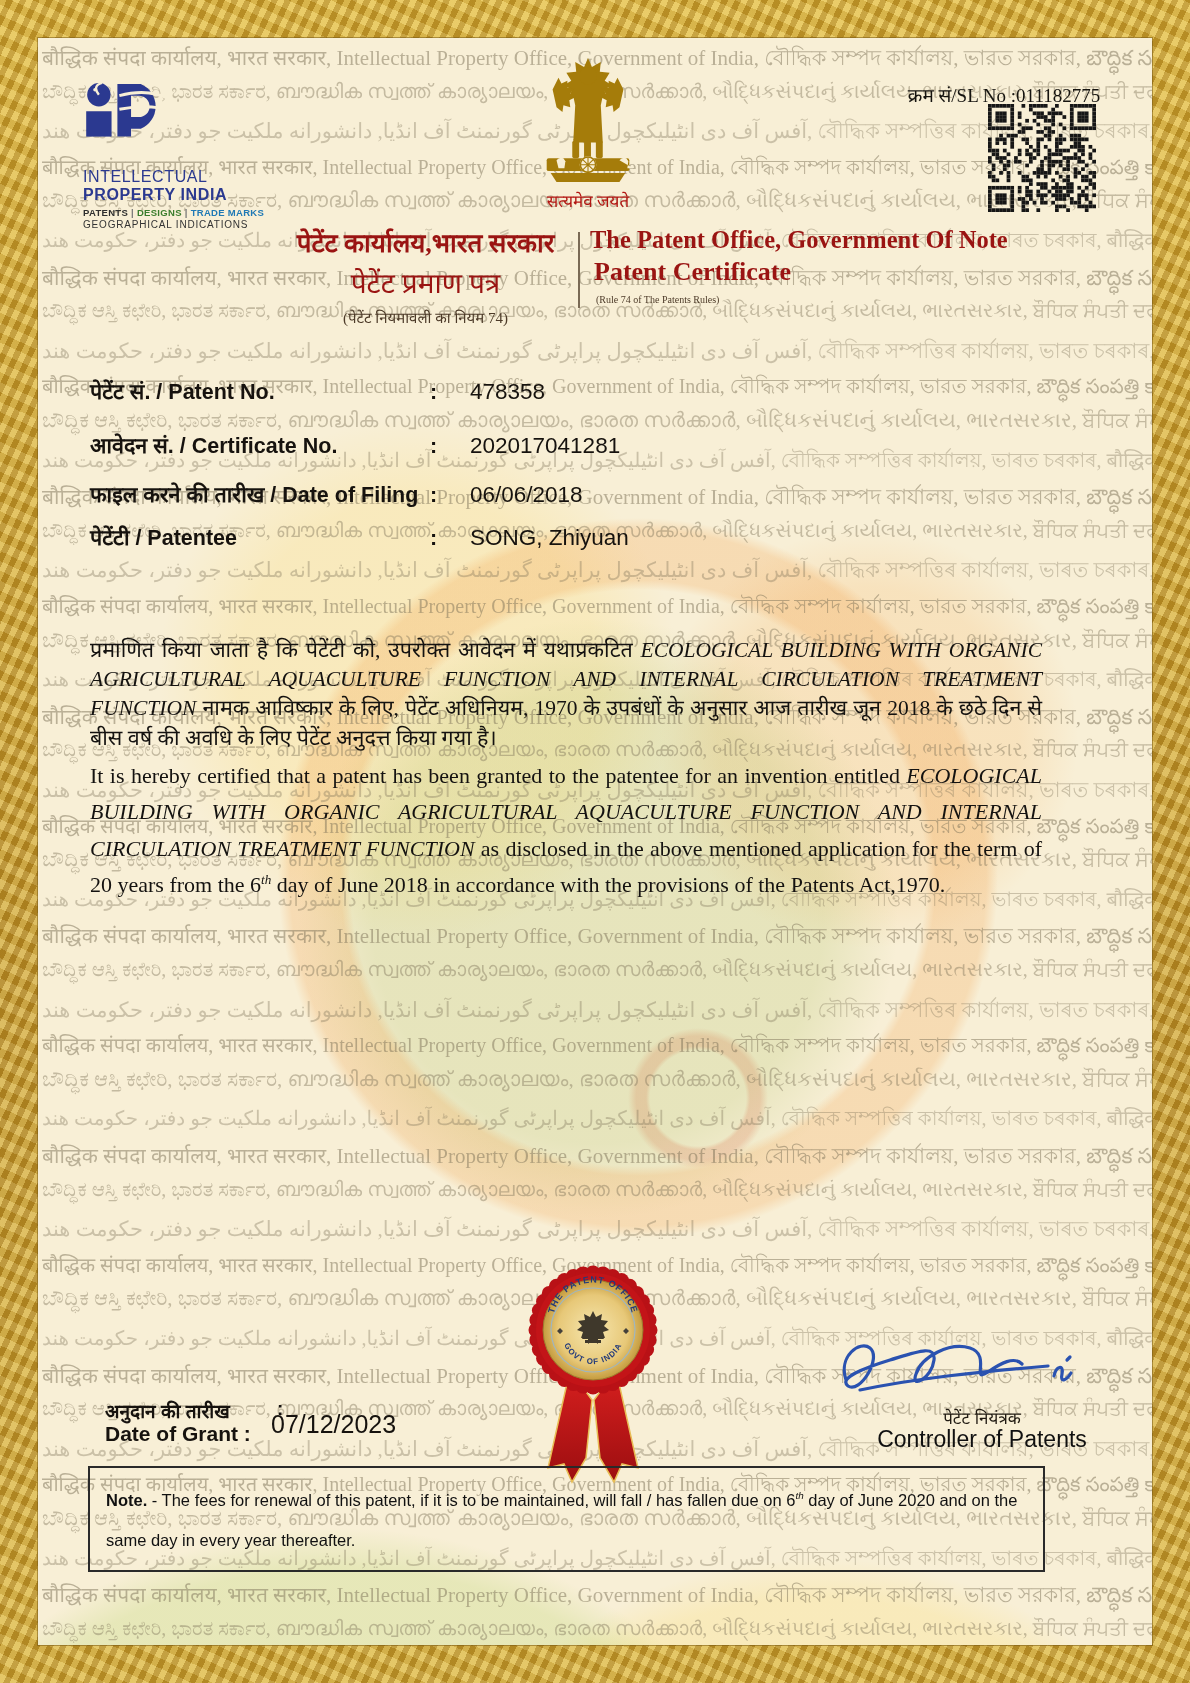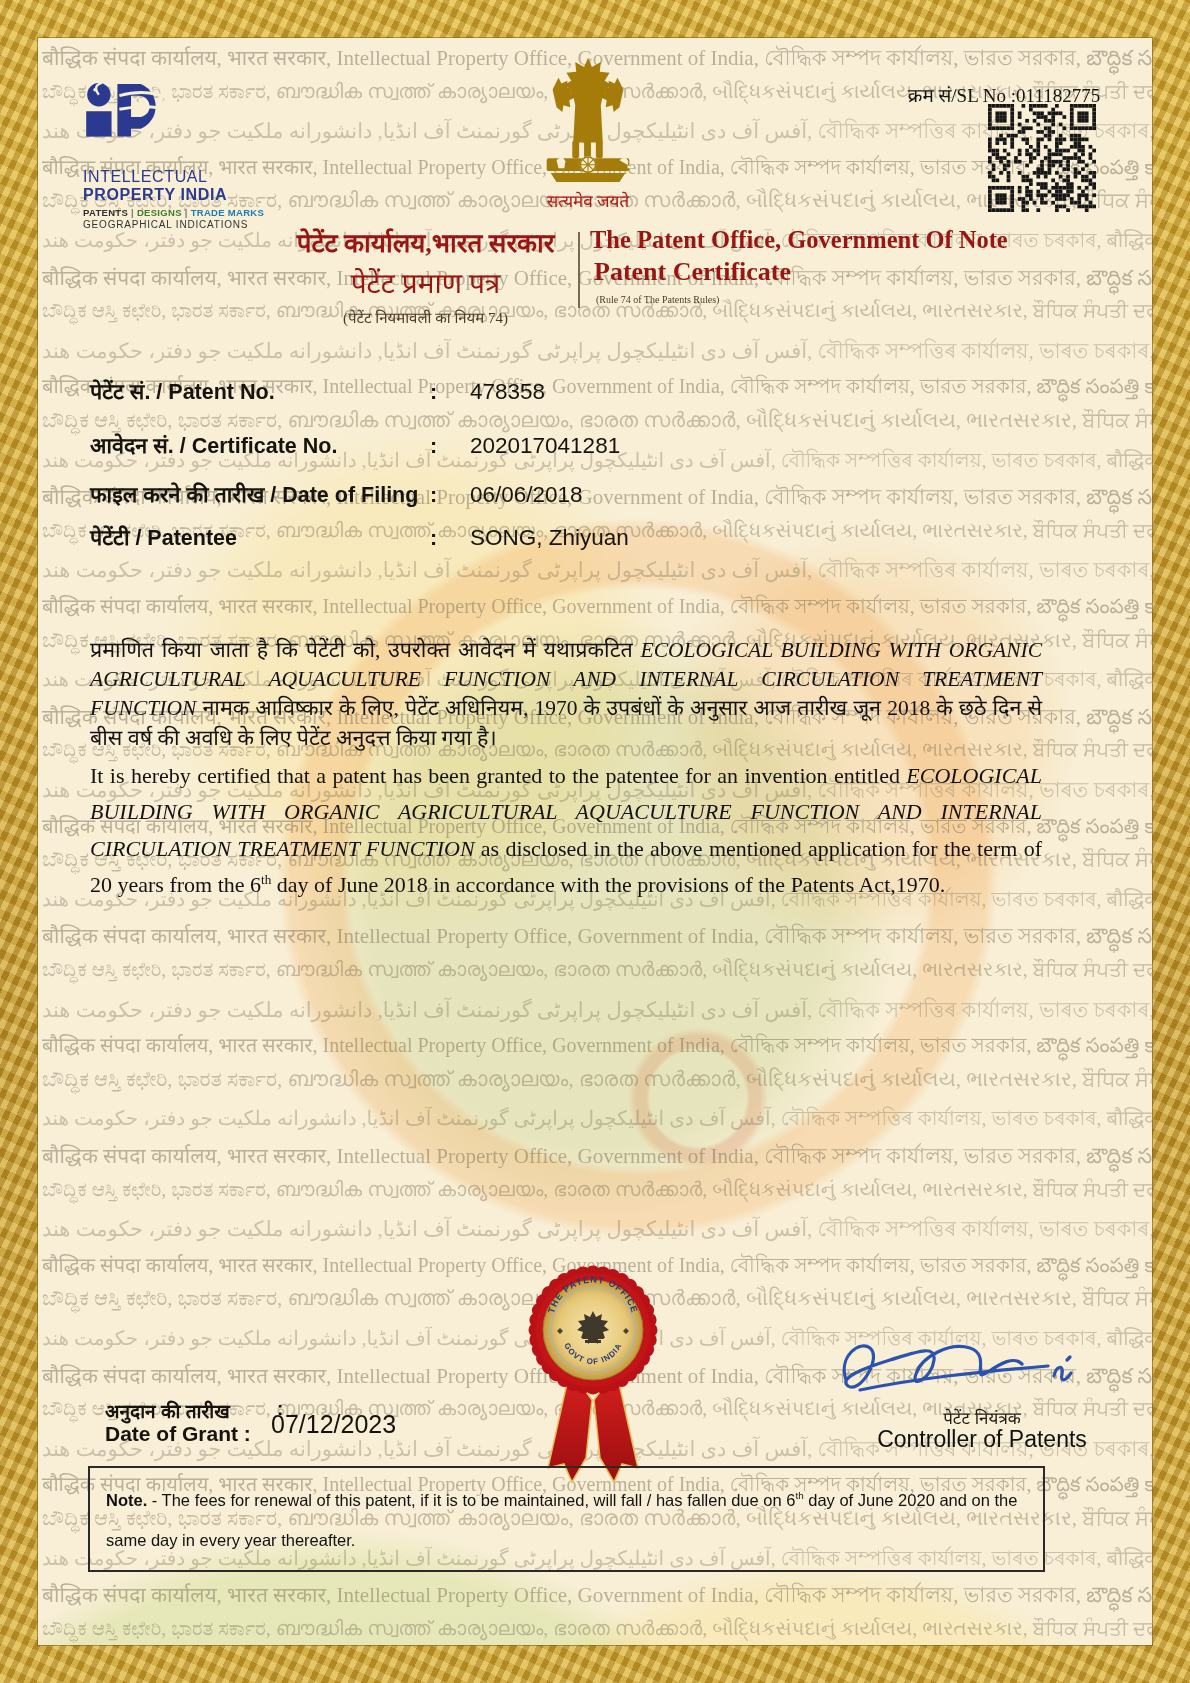--- a/index.html
+++ b/index.html
@@ -64,21 +64,21 @@
   .f-label { width:340px; font-weight:600; }
   .f-colon { width:40px; font-weight:600; }
   .f-value { font-size:22.5px; font-weight:500; }
 
   
   .para-hi { left:52px; top:598px; width:952px; font-family:"Liberation Serif",serif;
     font-size:21.5px; line-height:1.36; text-align:justify; color:#141210; }
   .para-en { left:52px; top:720px; width:952px; font-family:"Liberation Serif",serif;
     font-size:22px; line-height:1.65; text-align:justify; color:#141210; }
   .it { font-style:italic; }
-  sup { font-size:60%; }
+  sup { font-size:60%;font-style:italic; }
 
   
   .seal-wrap { left:470px; top:1212px; width:170px; height:245px; }
   .sign-svg-wrap { left:770px; top:1290px; width:300px; height:92px; z-index:3; }
   .sign-hi { left:794px; top:1368px; width:300px; text-align:center; font-size:17px; color:#201a12; }
   .sign-en { left:794px; top:1388px; width:300px; text-align:center; font-size:23px; color:#101010; }
   .grant-hi { left:67px; top:1360px; display:flex; font-size:19px; font-weight:600; color:#16120e; }
   .grant-hi .gl { width:172px; }
   .grant-en { left:67px; top:1384px; font-size:21px; font-weight:600; color:#16120e; }
   .grant-value { left:233px; top:1372px; font-size:25px; font-weight:500; color:#16120e; }

